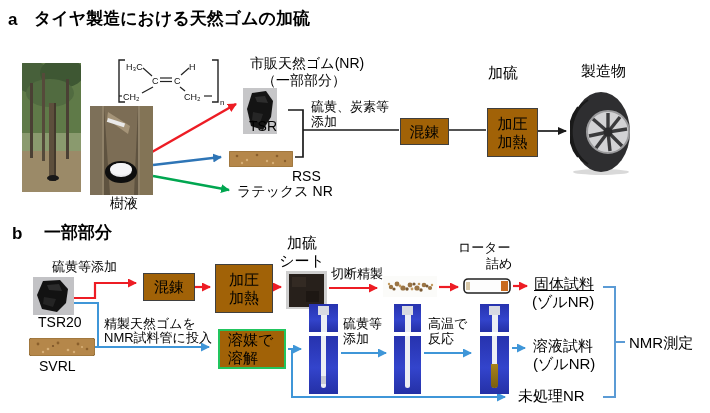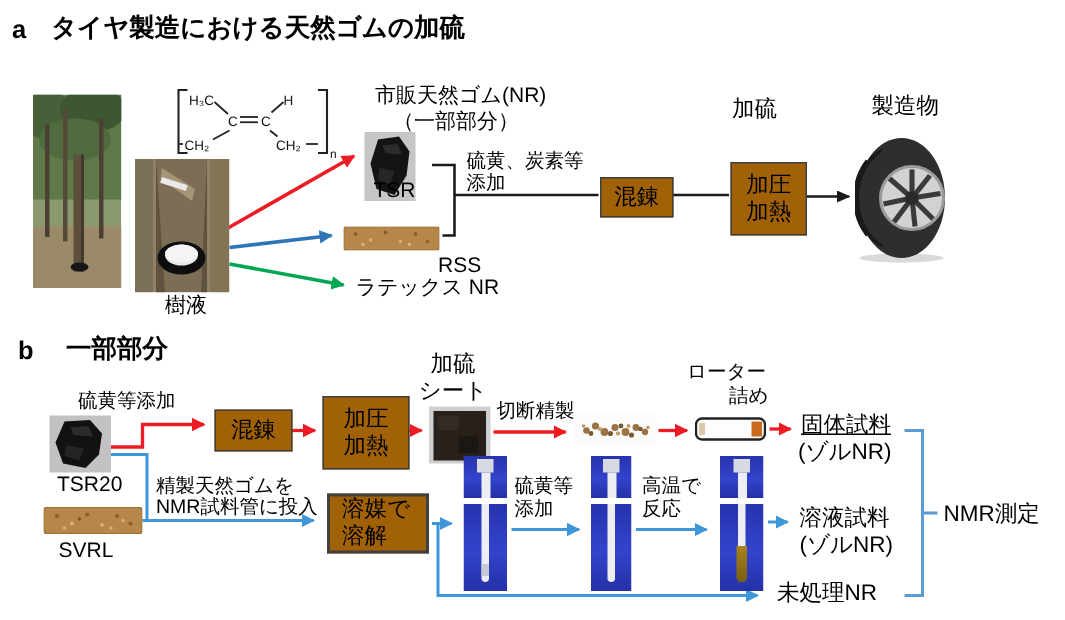--- a/index.html
+++ b/index.html
@@ -281,21 +281,21 @@
       <rect x="3" y="5" width="4" height="8" fill="#d8c8a8"></rect>
     </svg>
   </div>
 
   <div class="lbl" style="left:534px;top:275px;font-size:15px;text-decoration:underline;">固体試料</div>
   <div class="lbl" style="left:532px;top:293px;font-size:15px;">(ゾルNR)</div>
 
   <div class="lbl" style="left:104px;top:317px;font-size:13px;">精製天然ゴムを</div>
   <div class="lbl" style="left:104px;top:331px;font-size:13px;">NMR試料管に投入</div>
 
-  <div class="box" style="left:218px;top:329px;width:68px;height:40px;border:2px solid #404040;font-size:15px;align-items:flex-start;padding-left:8px;box-sizing:border-box;">
+  <div class="box" style="left:218px;top:329px;width:68px;height:40px;border:2px solid #22c55e;font-size:15px;align-items:flex-start;padding-left:8px;box-sizing:border-box;">
     <span>溶媒で</span>
     <span>溶解</span>
   </div>
 
   <div class="photo" style="left:309px;top:304px;width:29px;height:90px;">
     <div class="tubeseg" style="top:0;height:28px;">
       <div class="tubecap" style="left:9px;top:2px;width:11px;height:9px;"></div>
       <div class="tubeneck" style="left:11.5px;top:11px;width:6px;height:17px;"></div>
     </div>
     <div class="tubeseg" style="top:32px;height:58px;">

